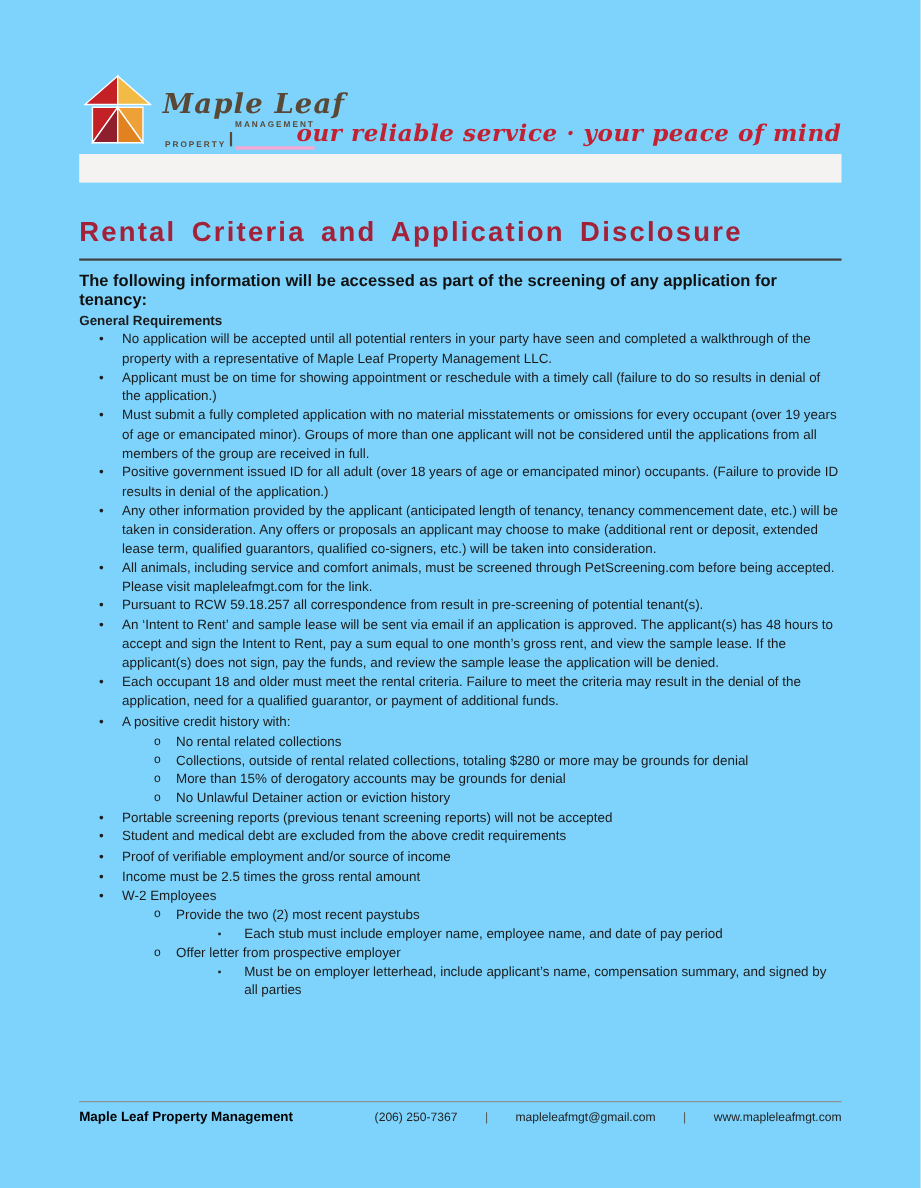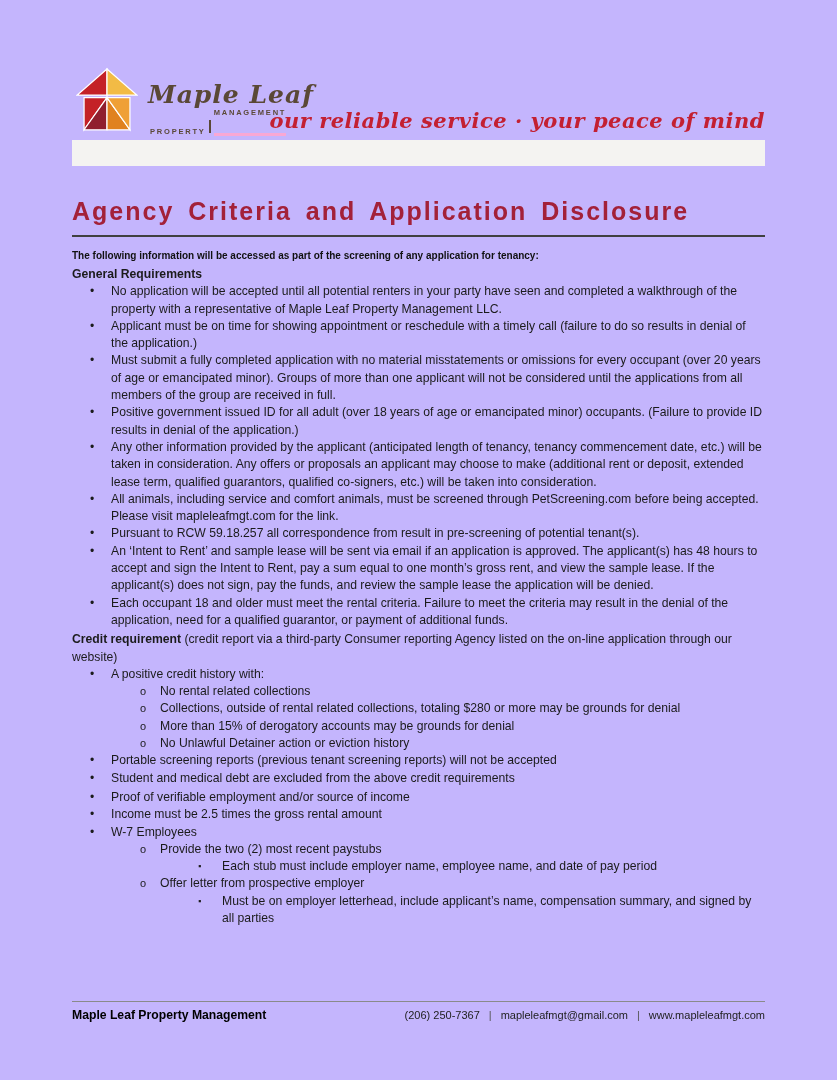--- a/index.html
+++ b/index.html
@@ -1,17 +1,17 @@
 <!DOCTYPE html>
 <html><head>
 <meta charset="utf-8">
 <style>
   html,body { margin:0; padding:0; background:#ffffff; }
   .page {
-    position:relative; width:837px; height:1080px; background:#c4b5fd;
+    position:relative; width:837px; height:1080px; background:#7dd3fc;
     font-family:"Liberation Sans", sans-serif; color:#1b1b1b; overflow:hidden;
   }
 
   
   .header { position:absolute; left:72px; top:66px; width:693px; height:74px; }
   .logo { position:absolute; left:4px; top:0; display:flex; align-items:flex-start; }
   .house { width:62px; height:68px; display:block; }
   .brand { margin-left:10px; padding-top:16px; color:#5a4836; }
   .brand-name {
     font-family:"DejaVu Serif", serif; font-style:italic; font-weight:bold;
@@ -28,40 +28,40 @@
   }
   .gray-band { position:absolute; left:72px; top:140px; width:693px; height:26px; background:#f4f3f1; }
 
   
   .main { position:absolute; left:72px; top:196px; width:693px; }
   .doc-title {
     margin:0; font-size:25px; line-height:31px; font-weight:bold;
     color:#a32139; letter-spacing:2px; word-spacing:5px; white-space:nowrap;
   }
   .title-rule { border:none; border-top:2px solid #404040; margin:8px 0 0 0; }
-  .intro { margin:10px 0 0 0; font-weight:bold; font-size:10px; line-height:17px; color:#111; }
+  .intro { margin:10px 0 0 0; font-weight:bold; font-size:15px; line-height:17px; color:#111; }
 
   .section { margin-top:2px; }
   .section-heading { font-size:12.2px; line-height:17.3px; }
   .heading-bold { font-weight:bold; }
   .heading-rest { font-weight:normal; }
 
   .li { display:flex; font-size:12.2px; line-height:17.3px; }
   .mk { flex-shrink:0; }
   .l1 { margin-left:18px; } .l1 .mk { width:21px; }
   .l2 { margin-left:68px; } .l2 .mk { width:20px; font-size:11px; }
   .l3 { margin-left:126px; } .l3 .mk { width:24px; font-size:9px; }
   .txt { flex:1; }
 
   
   .footer { position:absolute; left:72px; top:1001px; width:693px; }
   .footer-rule { border:none; border-top:1px solid #8a8a8a; margin:0; }
   .footer-row { display:flex; justify-content:space-between; align-items:baseline; margin-top:6px; }
   .footer-company { font-weight:bold; font-size:12.2px; color:#000; }
-  .footer-contact { display:flex; column-gap:9px; font-size:11px; color:#222; }
+  .footer-contact { display:flex; column-gap:25px; font-size:11px; color:#222; }
   .footer-contact .sep { color:#555; }
   .footer-contact a { color:#222; text-decoration:none; }
 </style>
 </head>
 <body>
 
 <div class="page">
 
   <div class="header">
     <div class="logo">
@@ -80,39 +80,39 @@
           <span class="brand-divider"></span>
           <span class="brand-sub-right">MANAGEMENT</span>
         </div>
       </div>
     </div>
     <div class="tagline">our reliable service · your peace of mind</div>
   </div>
   <div class="gray-band"></div>
 
   <div class="main">
-    <h1 class="doc-title">Agency Criteria and Application Disclosure</h1>
+    <h1 class="doc-title">Rental Criteria and Application Disclosure</h1>
     <hr class="title-rule">
     <p class="intro">The following information will be accessed as part of the screening of any application for tenancy:</p>
 
     <div class="section">
       <div class="section-heading">
         <span class="heading-bold">General Requirements</span><span class="heading-rest"></span>
       </div>
       <div class="li l1">
           <span class="mk">•</span>
           <span class="txt">No application will be accepted until all potential renters in your party have seen and completed a walkthrough of the property with a representative of Maple Leaf Property Management LLC.</span>
         </div>
       <div class="li l1">
           <span class="mk">•</span>
           <span class="txt">Applicant must be on time for showing appointment or reschedule with a timely call (failure to do so results in denial of the application.)</span>
         </div>
       <div class="li l1">
           <span class="mk">•</span>
-          <span class="txt">Must submit a fully completed application with no material misstatements or omissions for every occupant (over 20 years of age or emancipated minor). Groups of more than one applicant will not be considered until the applications from all members of the group are received in full.</span>
+          <span class="txt">Must submit a fully completed application with no material misstatements or omissions for every occupant (over 19 years of age or emancipated minor). Groups of more than one applicant will not be considered until the applications from all members of the group are received in full.</span>
         </div>
       <div class="li l1">
           <span class="mk">•</span>
           <span class="txt">Positive government issued ID for all adult (over 18 years of age or emancipated minor) occupants. (Failure to provide ID results in denial of the application.)</span>
         </div>
       <div class="li l1">
           <span class="mk">•</span>
           <span class="txt">Any other information provided by the applicant (anticipated length of tenancy, tenancy commencement date, etc.) will be taken in consideration. Any offers or proposals an applicant may choose to make (additional rent or deposit, extended lease term, qualified guarantors, qualified co-signers, etc.) will be taken into consideration.</span>
         </div>
       <div class="li l1">
@@ -127,23 +127,20 @@
           <span class="mk">•</span>
           <span class="txt">An ‘Intent to Rent’ and sample lease will be sent via email if an application is approved. The applicant(s) has 48 hours to accept and sign the Intent to Rent, pay a sum equal to one month’s gross rent, and view the sample lease. If the applicant(s) does not sign, pay the funds, and review the sample lease the application will be denied.</span>
         </div>
       <div class="li l1">
           <span class="mk">•</span>
           <span class="txt">Each occupant 18 and older must meet the rental criteria. Failure to meet the criteria may result in the denial of the application, need for a qualified guarantor, or payment of additional funds.</span>
         </div>
     </div>
 
     <div class="section">
-      <div class="section-heading">
-        <span class="heading-bold">Credit requirement</span><span class="heading-rest"> (credit report via a third-party Consumer reporting Agency listed on the on-line application through our website)</span>
-      </div>
       <div class="li l1">
           <span class="mk">•</span>
           <span class="txt">A positive credit history with:</span>
         </div>
       <div class="li l2">
           <span class="mk">o</span>
           <span class="txt">No rental related collections</span>
         </div>
       <div class="li l2">
           <span class="mk">o</span>
@@ -171,21 +168,21 @@
       <div class="li l1">
           <span class="mk">•</span>
           <span class="txt">Proof of verifiable employment and/or source of income</span>
         </div>
       <div class="li l1">
           <span class="mk">•</span>
           <span class="txt">Income must be 2.5 times the gross rental amount</span>
         </div>
       <div class="li l1">
           <span class="mk">•</span>
-          <span class="txt">W-7 Employees</span>
+          <span class="txt">W-2 Employees</span>
         </div>
       <div class="li l2">
           <span class="mk">o</span>
           <span class="txt">Provide the two (2) most recent paystubs</span>
         </div>
       <div class="li l3">
           <span class="mk">▪</span>
           <span class="txt">Each stub must include employer name, employee name, and date of pay period</span>
         </div>
       <div class="li l2">

